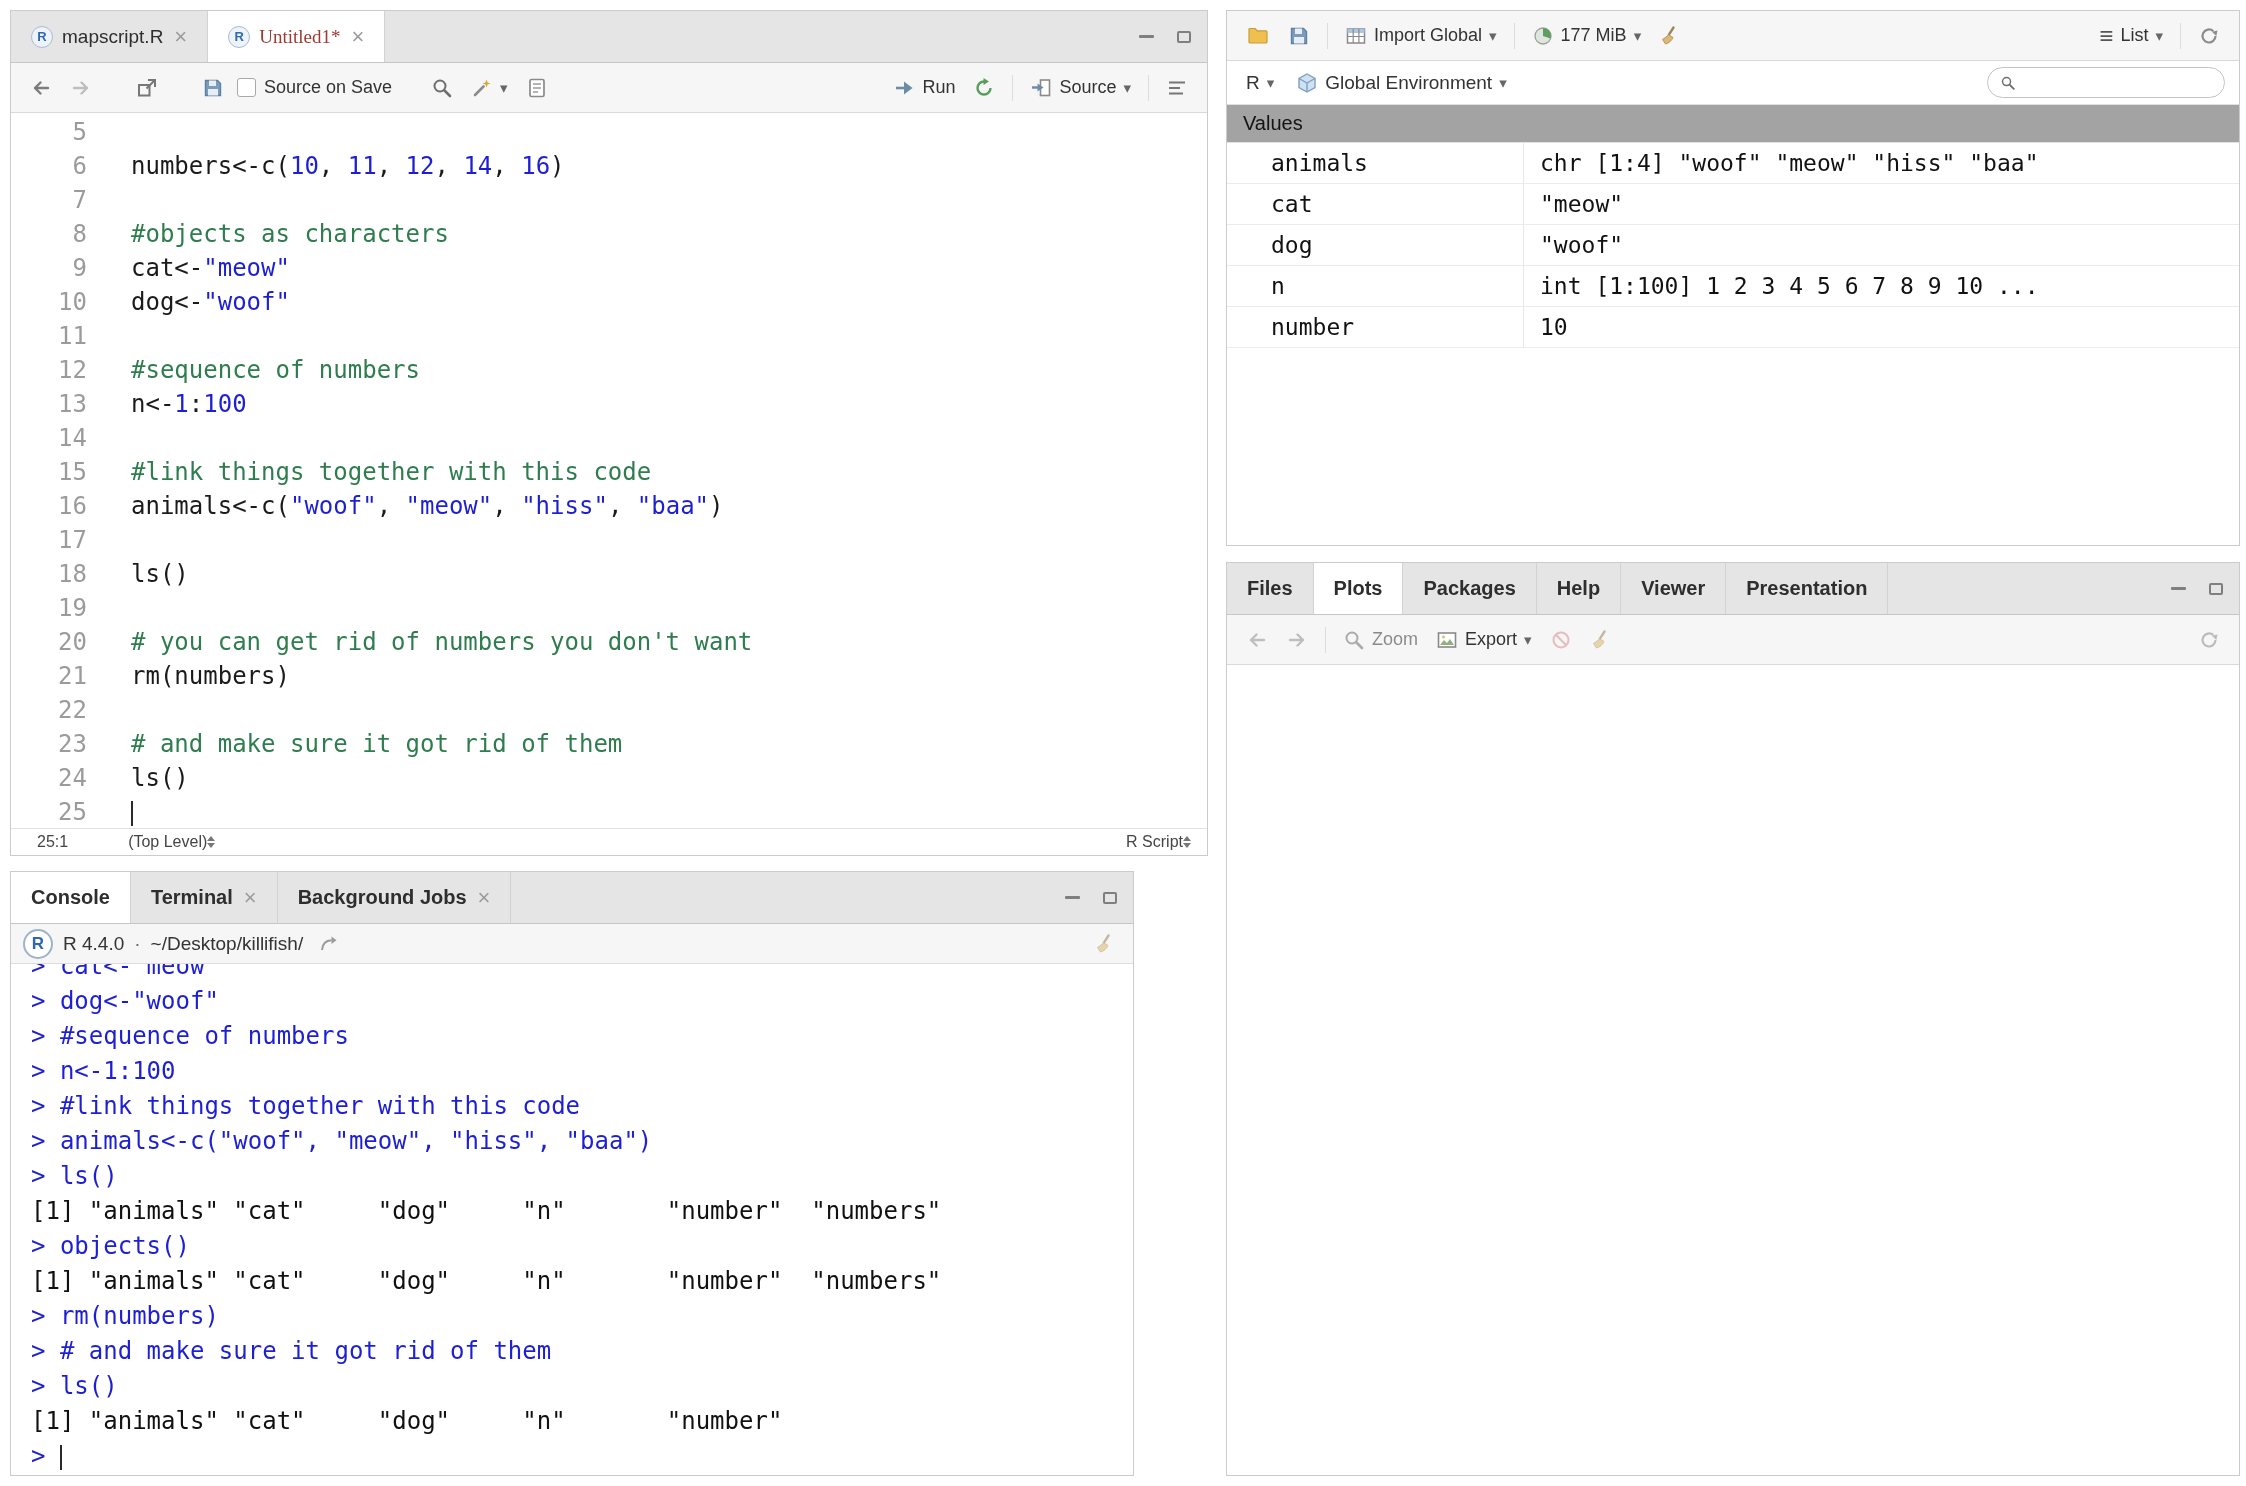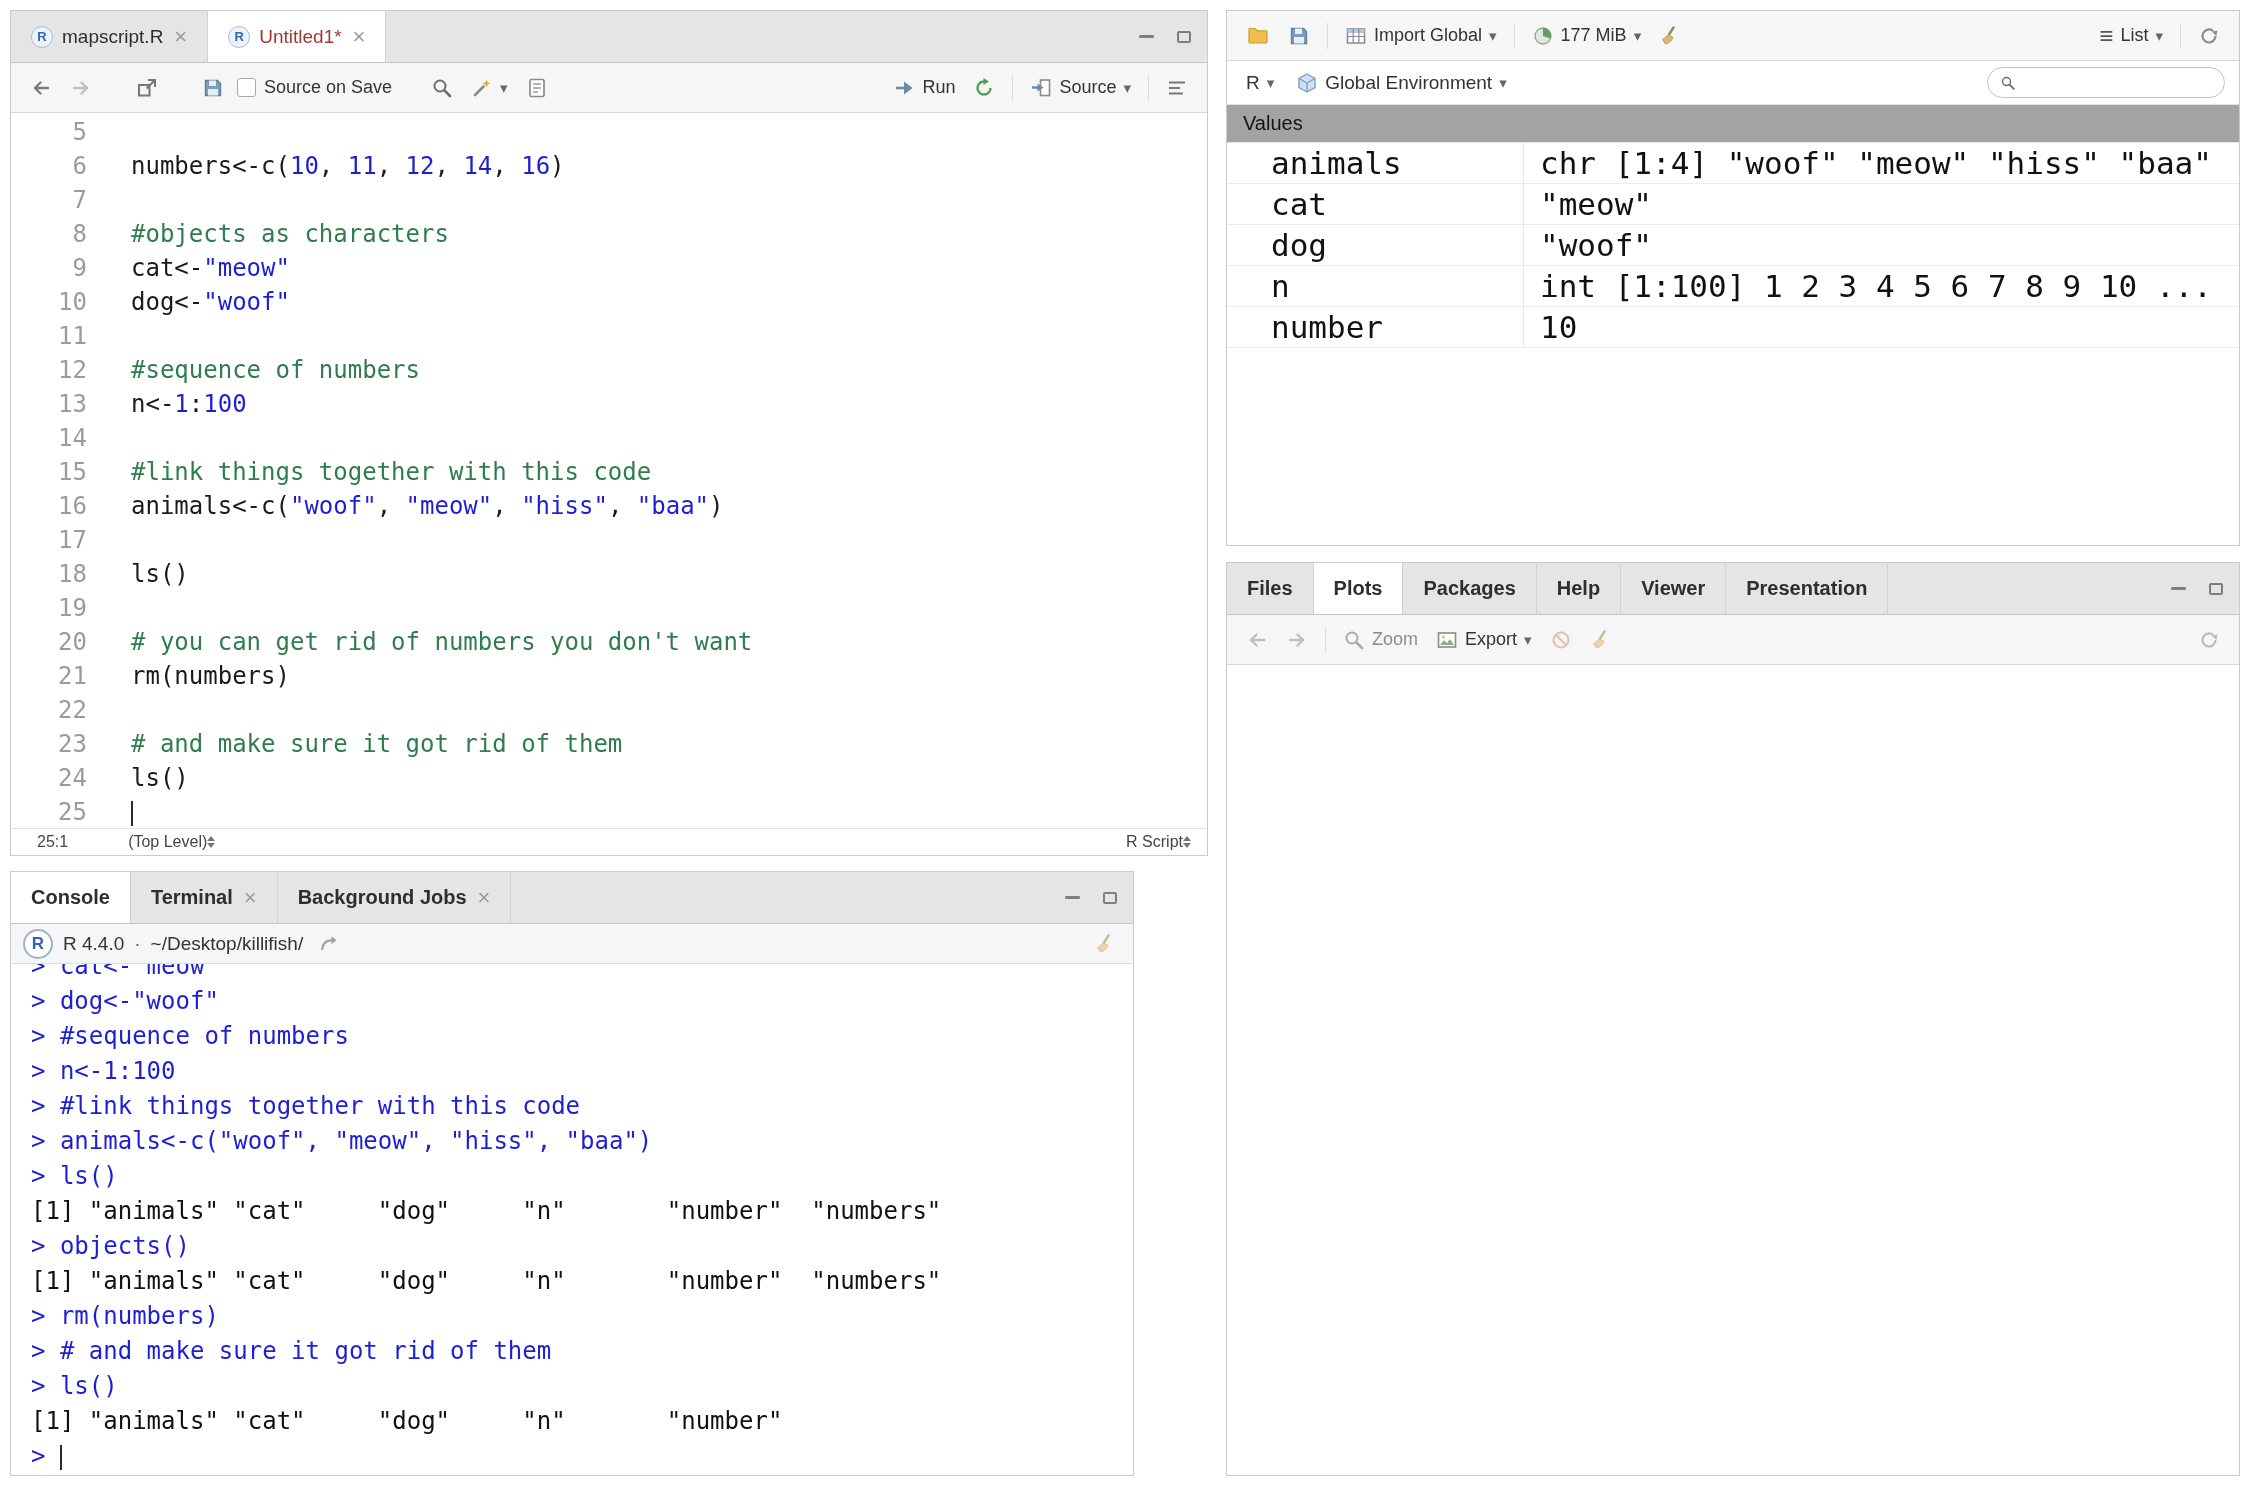--- a/index.html
+++ b/index.html
@@ -11,21 +11,21 @@
   #console-pane{left:10px;top:871px;width:1124px;height:605px;}
   #env-pane{left:1226px;top:10px;width:1014px;height:536px;}
   #plots-pane{left:1226px;top:562px;width:1014px;height:914px;}
 
   
   .tabstrip{height:52px;flex:0 0 52px;background:#e5e5e5;border-bottom:1px solid #c6c6c6;display:flex;position:relative;}
   .tabs{display:flex;height:100%;}
   .tab{display:flex;align-items:center;gap:9px;padding:0 20px;border-right:1px solid #d2d2d2;font-size:19px;color:#2e2e2e;white-space:nowrap;cursor:default;}
   .bold-tabs .tab{font-weight:bold;font-size:20px;}
   .tab.active{background:#fff;}
-  .modified{color:var(--c-modified-tab,#9c3a32);}
+  .modified{color:var(--c-modified-tab,#9c3a32);font-family:Liberation Serif, serif;}
   .tclose{color:#9b9b9b;font-size:22px;line-height:1;margin-left:2px;font-weight:normal;}
   .rfile{width:22px;height:22px;border-radius:50%;background:#eef3fa;border:1px solid #a8bcd6;color:#3068b0;font-size:13px;font-weight:bold;display:flex;align-items:center;justify-content:center;flex:0 0 22px;}
   .winbtns{position:absolute;right:12px;top:0;height:100%;display:flex;align-items:center;gap:16px;}
   .winbtn{display:flex;align-items:center;justify-content:center;width:22px;height:22px;cursor:default;}
   .ic-min{display:block;width:15px;height:3px;background:#7f7f7f;border-radius:1px;}
   .ic-max{display:block;width:14px;height:12px;border:2px solid #7f7f7f;border-radius:2px;}
 
   
   .toolbar{height:50px;flex:0 0 50px;background:#f6f6f6;border-bottom:1px solid #d9d9d9;display:flex;align-items:center;padding:0 14px;gap:8px;font-size:18px;color:#333;}
   .tbtn{display:flex;align-items:center;gap:7px;padding:4px 5px;border-radius:4px;white-space:nowrap;cursor:default;}
@@ -65,21 +65,21 @@
   .cline{white-space:pre;}
   .cline:first-child{margin-top:-15px;}
   .cline.in{color:var(--c-console-input,#1d1fd4);}
   .cline.out{color:#111;}
 
   
   .envbar{height:44px;flex:0 0 44px;border-bottom:1px solid #e0e0e0;background:#fff;display:flex;align-items:center;padding:0 14px;gap:12px;font-size:19px;color:#333;}
   .search{margin-left:auto;width:238px;height:31px;border:1px solid #c4c4c4;border-radius:16px;background:#fff;display:flex;align-items:center;padding:0 12px;gap:8px;}
   .search input{border:none;outline:none;width:100%;font-size:17px;font-family:"Liberation Sans","DejaVu Sans",sans-serif;background:transparent;}
   .section-hdr{height:38px;flex:0 0 38px;display:flex;align-items:center;padding-left:16px;font-size:20px;color:#141414;border-bottom:1px solid #e3e3e3;background:#a3a3a3;}
-  .erow{display:flex;align-items:stretch;height:41px;flex:0 0 41px;border-bottom:1px solid #ececec;font-family:"DejaVu Sans Mono","Liberation Mono",monospace;font-size:31px;color:#111;}
+  .erow{display:flex;align-items:stretch;height:41px;flex:0 0 41px;border-bottom:1px solid #ececec;font-family:"DejaVu Sans Mono","Liberation Mono",monospace;font-size:23px;color:#111;}
   .ename{flex:0 0 297px;display:flex;align-items:center;padding-left:44px;border-right:1px solid #e8e8e8;}
   .evalue{display:flex;align-items:center;padding-left:16px;white-space:pre;}
   .env-fill,.plots-body{flex:1;background:#fff;}
 </style>
 </head>
 <body>
 
 <svg width="0" height="0" style="position:absolute" aria-hidden="true">
   <symbol id="i-arrow-l" viewBox="0 0 22 22">
       <path d="M18 11 H5 M10.5 5.5 L5 11 l5.5 5.5" fill="none" stroke="currentColor" stroke-width="2.4" stroke-linecap="round" stroke-linejoin="round"></path>

